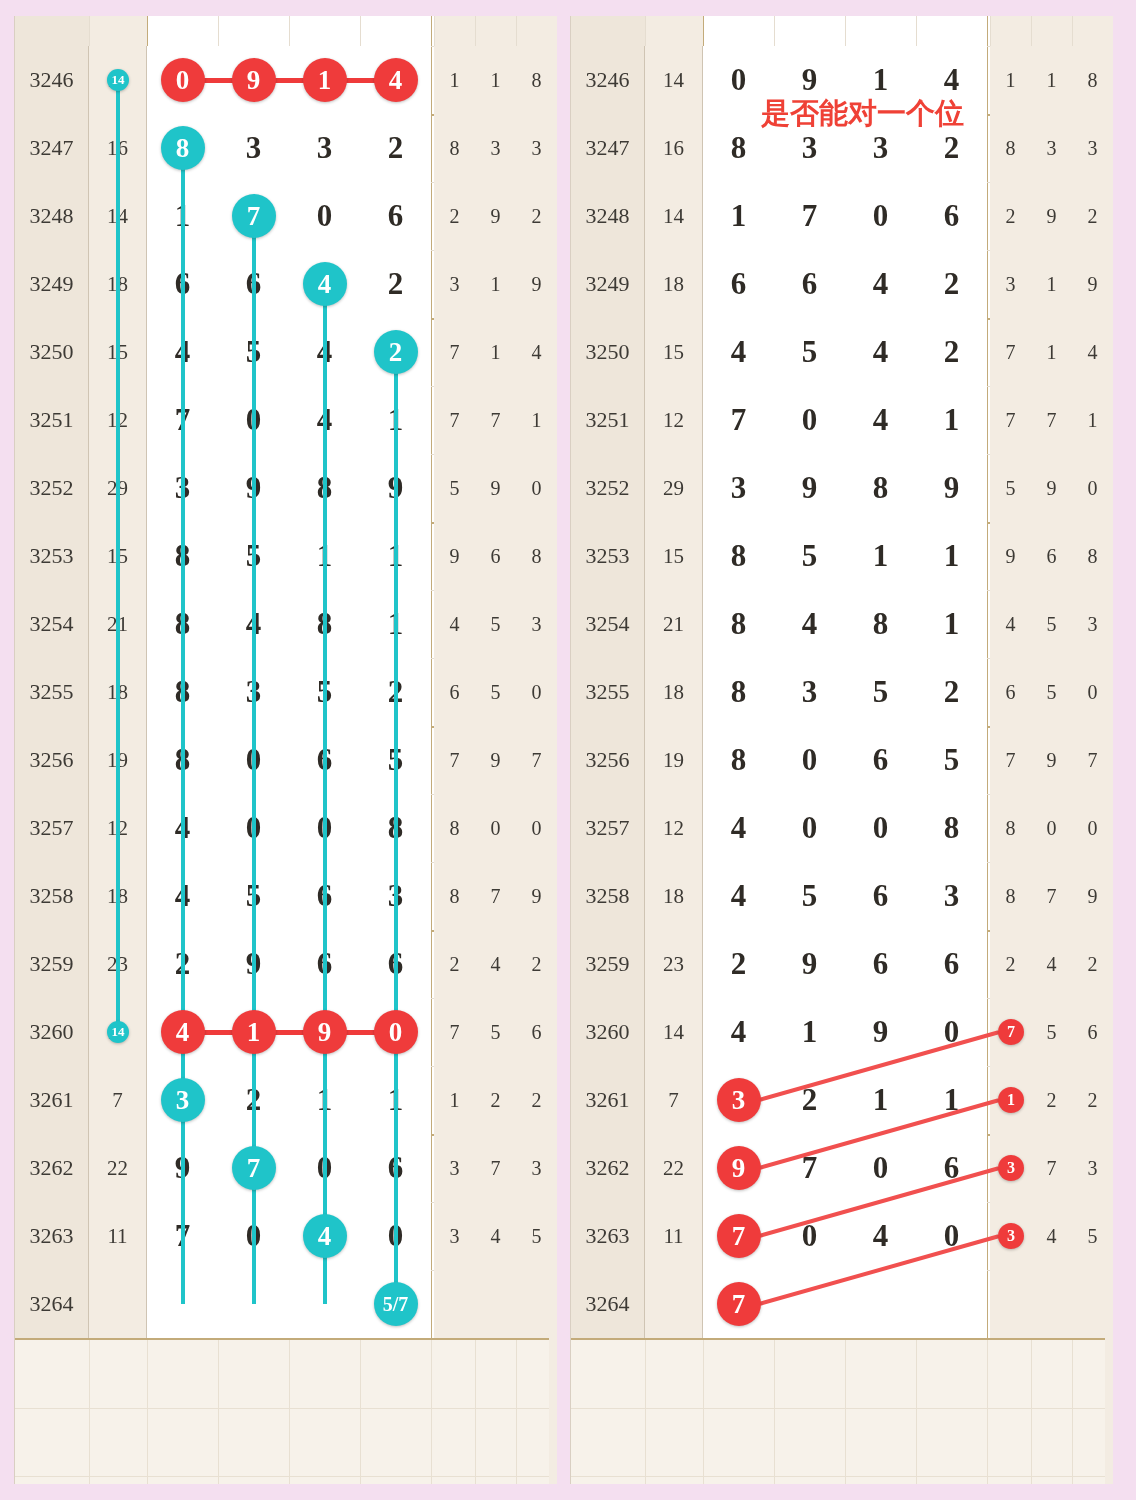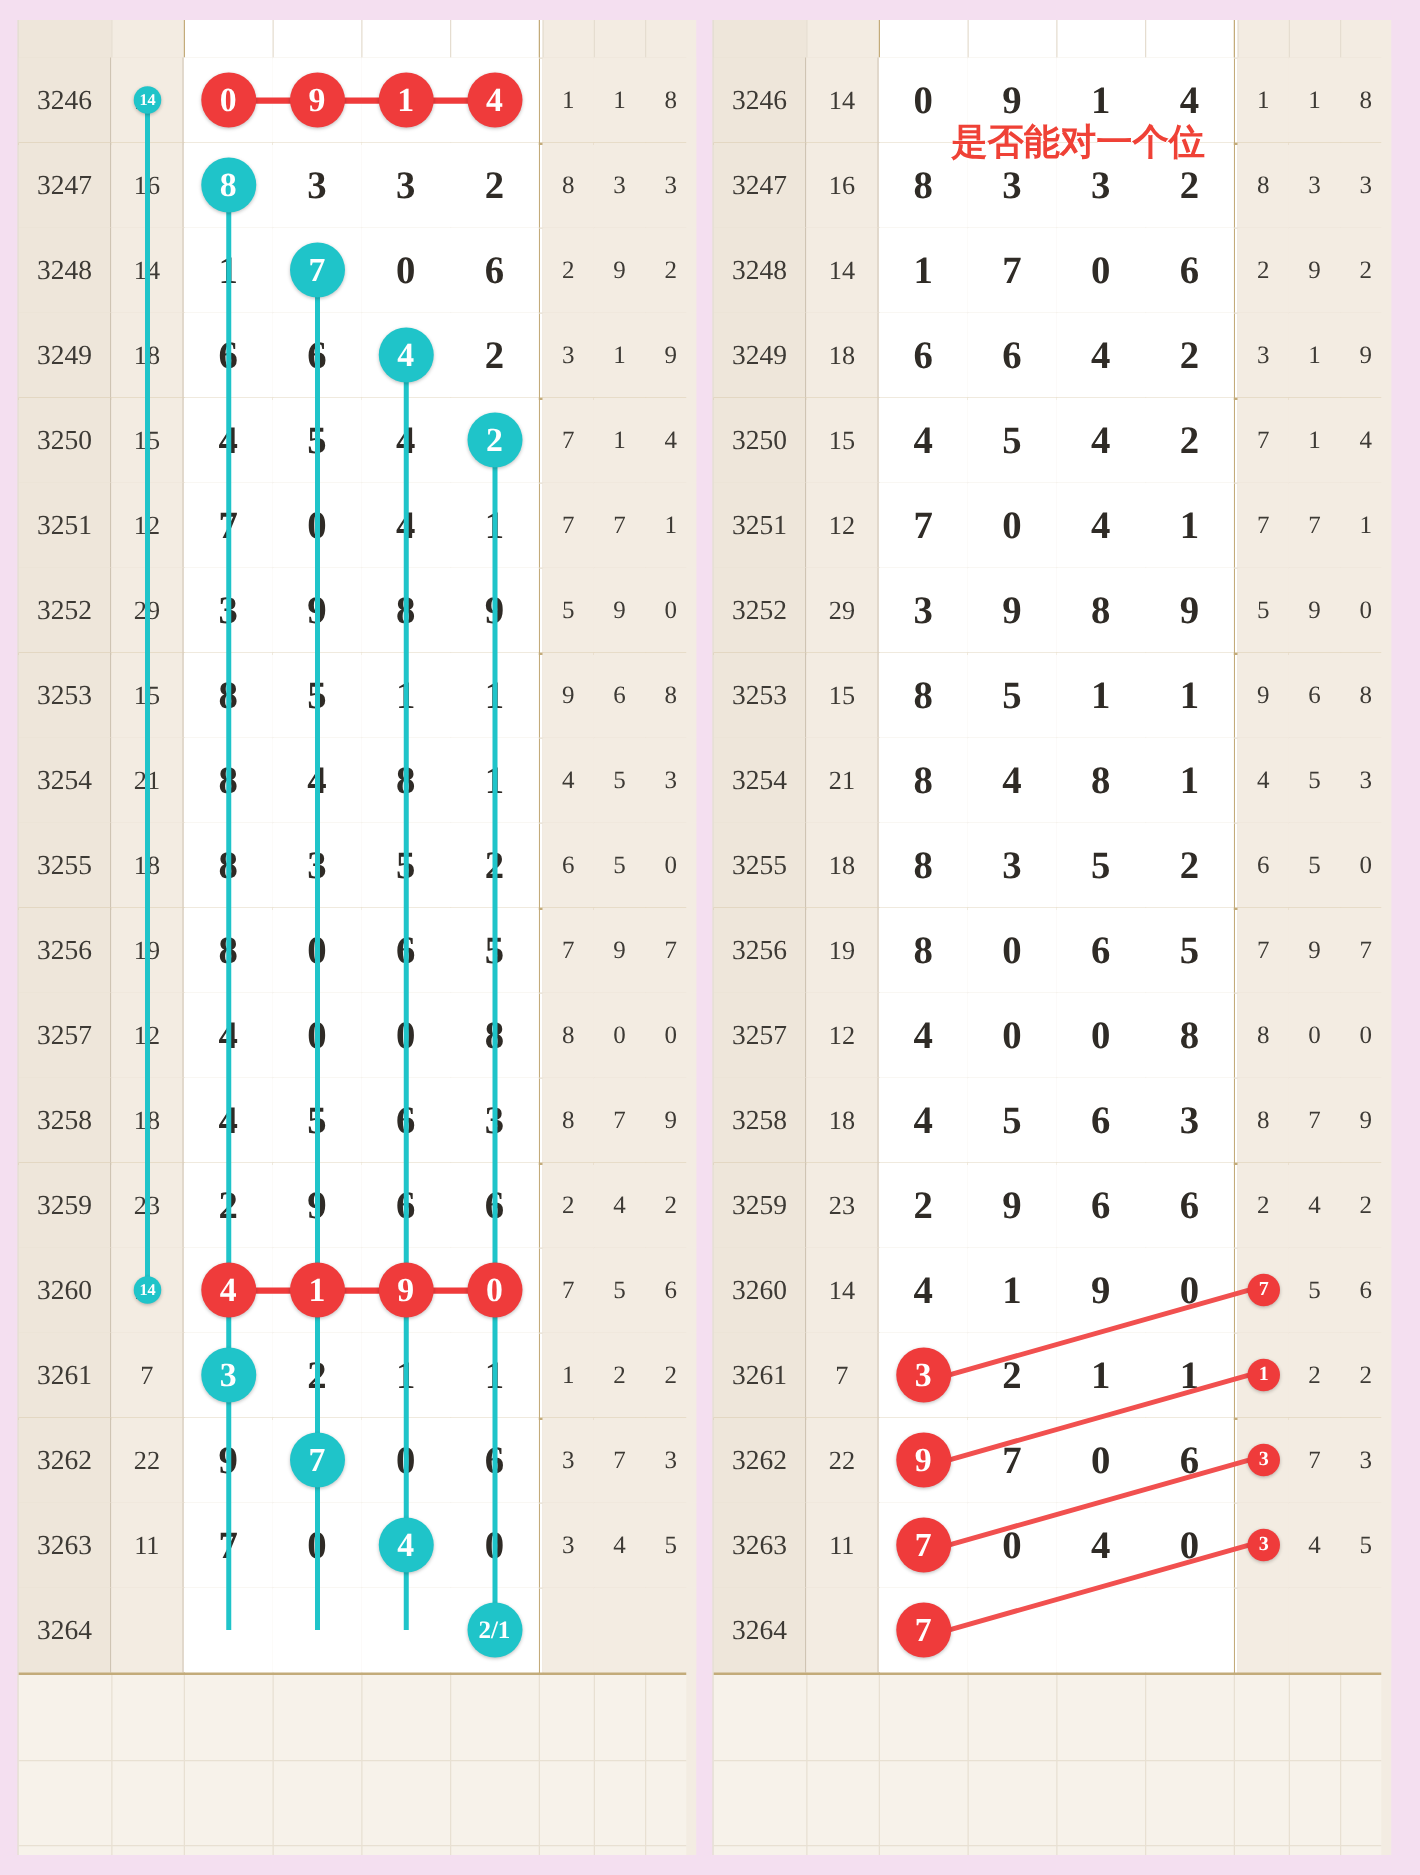--- a/index.html
+++ b/index.html
@@ -352,21 +352,21 @@
           <div class="marker teal" style="left: 287.5px; top: 246px;">4</div>
           <div class="marker teal" style="left: 358.5px; top: 314px;">2</div>
           <div class="marker teal tiny" style="left: 92px; top: 1005px;">14</div>
           <div class="marker red" style="left: 145.5px; top: 994px;">4</div>
           <div class="marker red" style="left: 216.5px; top: 994px;">1</div>
           <div class="marker red" style="left: 287.5px; top: 994px;">9</div>
           <div class="marker red" style="left: 358.5px; top: 994px;">0</div>
           <div class="marker teal" style="left: 145.5px; top: 1062px;">3</div>
           <div class="marker teal" style="left: 216.5px; top: 1130px;">7</div>
           <div class="marker teal" style="left: 287.5px; top: 1198px;">4</div>
-          <div class="marker teal slash" style="left: 358.5px; top: 1266px;">2/1</div>
+          <div class="marker teal slash" style="left: 358.5px; top: 1266px;">5/7</div>
         </div>
     </div>
 
     <div class="panel" id="panel-right">
       <div class="issuebg"></div>
       <div class="sumbg"></div>
       <div class="tailbg"></div>
       <div class="grid" id="grid-right">
           <div class="vline" style="left: 74px;"></div>
           <div class="vline strong" style="left: 132px;"></div>

